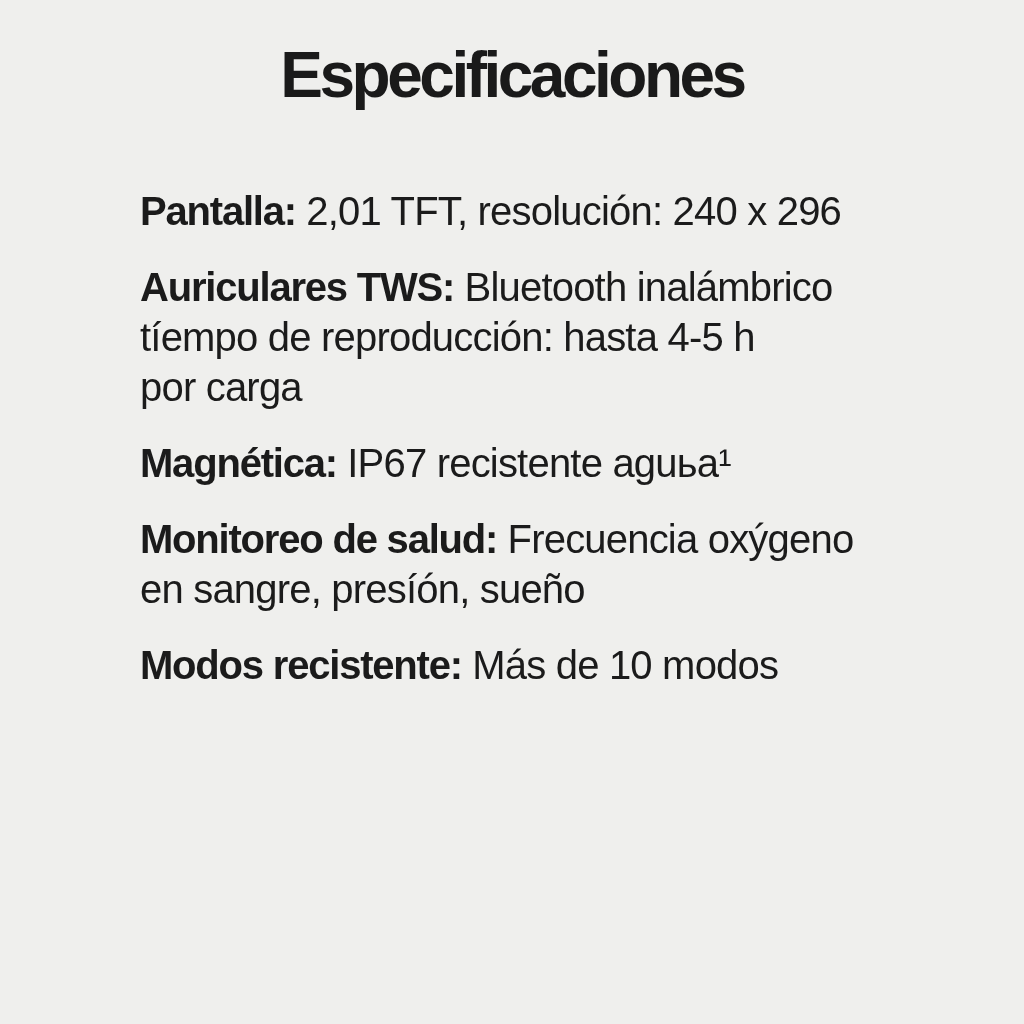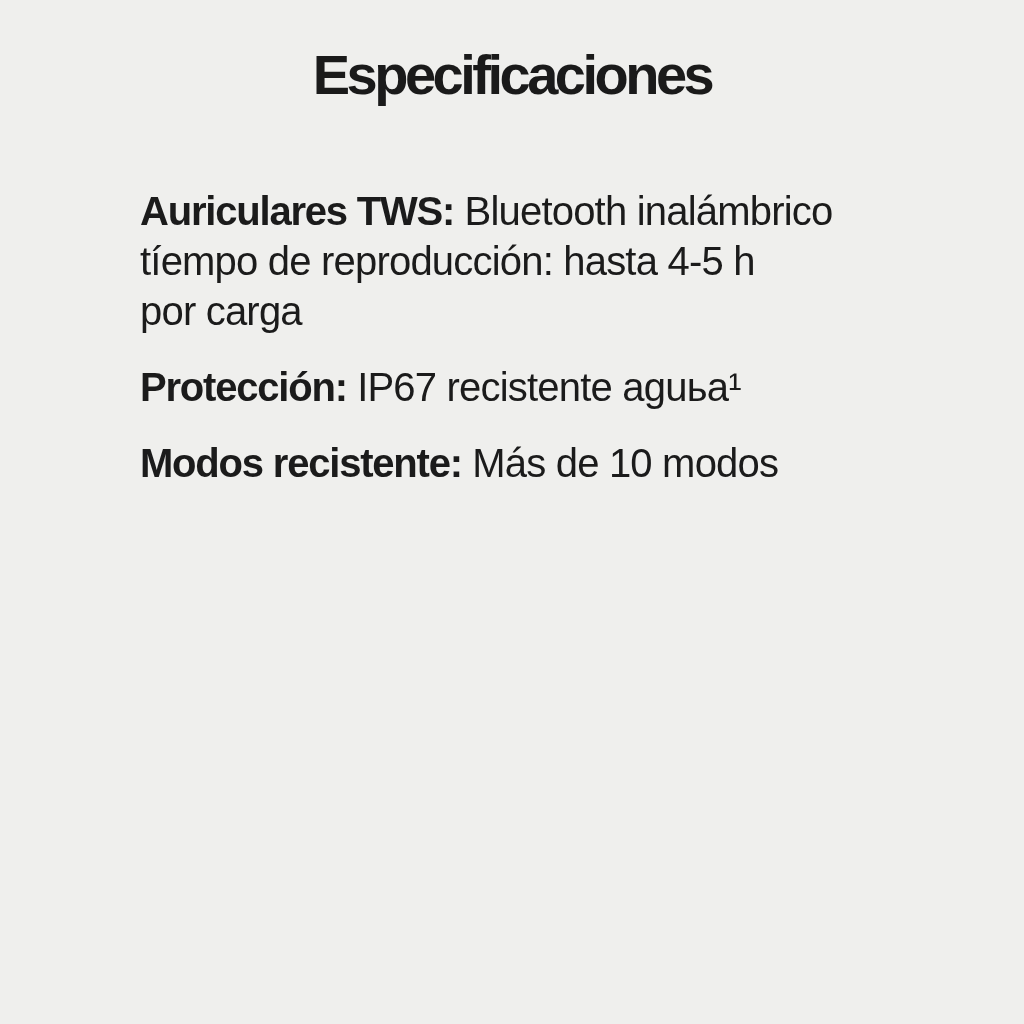--- a/index.html
+++ b/index.html
@@ -16,21 +16,21 @@
   }
   .page {
     width: 1024px;
     height: 1024px;
     overflow: hidden;
     box-sizing: border-box;
   }
   h1.title {
     margin: 26px 0 0 0;
     text-align: center;
-    font-size: 56px;
+    font-size: 64px;
     line-height: 98px;
     font-weight: 700;
     letter-spacing: -3.5px;
     color: #1a1a1a;
   }
   .specs {
     padding: 62px 60px 0 140px;
   }
   p.spec {
     margin: 0 0 26px 0;
@@ -48,26 +48,29 @@
     white-space: pre-line;
   }
 </style>
 </head>
 <body>
 
 <div class="page">
   <h1 class="title">Especificaciones</h1>
 
   <div class="specs">
+    <p class="spec"><span class="label">Pantalla:</span> <span class="value">2,01 TFT, resolución: 240 x 296</span></p>
 
     <p class="spec"><span class="label">Auriculares TWS:</span> <span class="value">Bluetooth inalámbrico
 tíempo de reproducción: hasta 4-5 h
 por carga</span></p>
 
 
 
 
-    <p class="spec"><span class="label">Protección:</span> <span class="value">IP67 recistente aguьa¹</span></p>
+    <p class="spec"><span class="label">Magnética:</span> <span class="value">IP67 recistente aguьa¹</span></p>
 
+    <p class="spec"><span class="label">Monitoreo de salud:</span> <span class="value">Frecuencia oxýgeno
+en sangre, presíón, sueño</span></p>
 
     <p class="spec"><span class="label">Modos recistente:</span> <span class="value">Más de 10 modos</span></p>
   </div>
 </div>
 
 </body></html>

